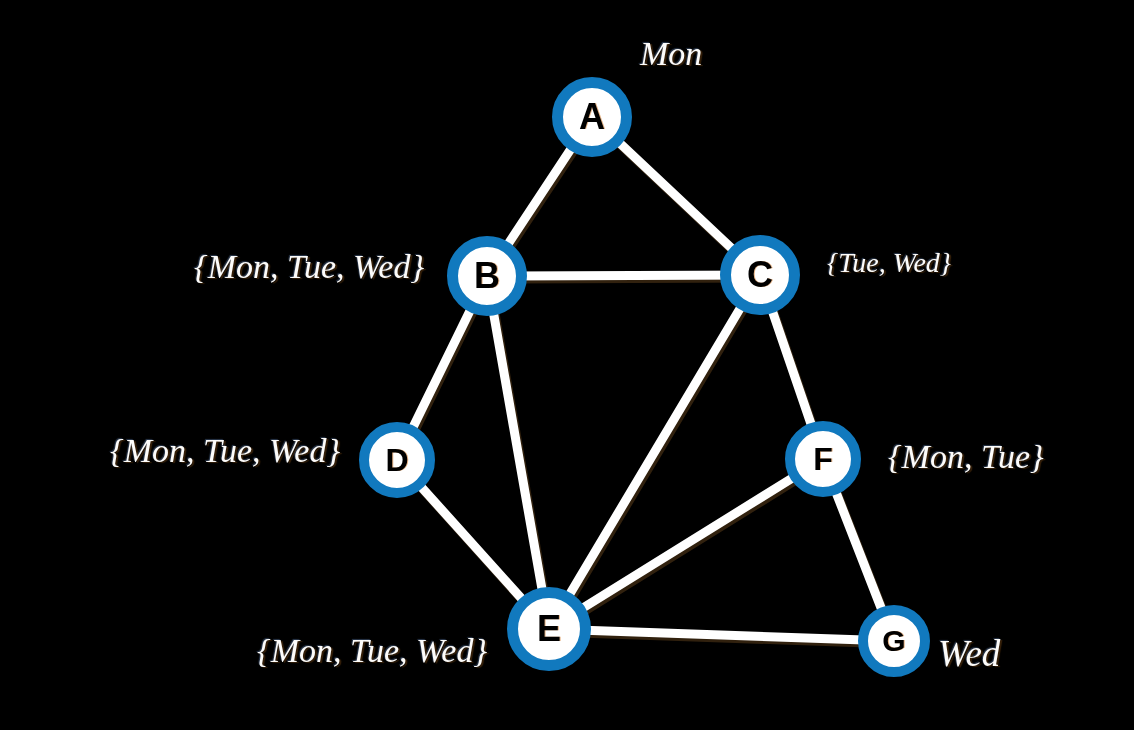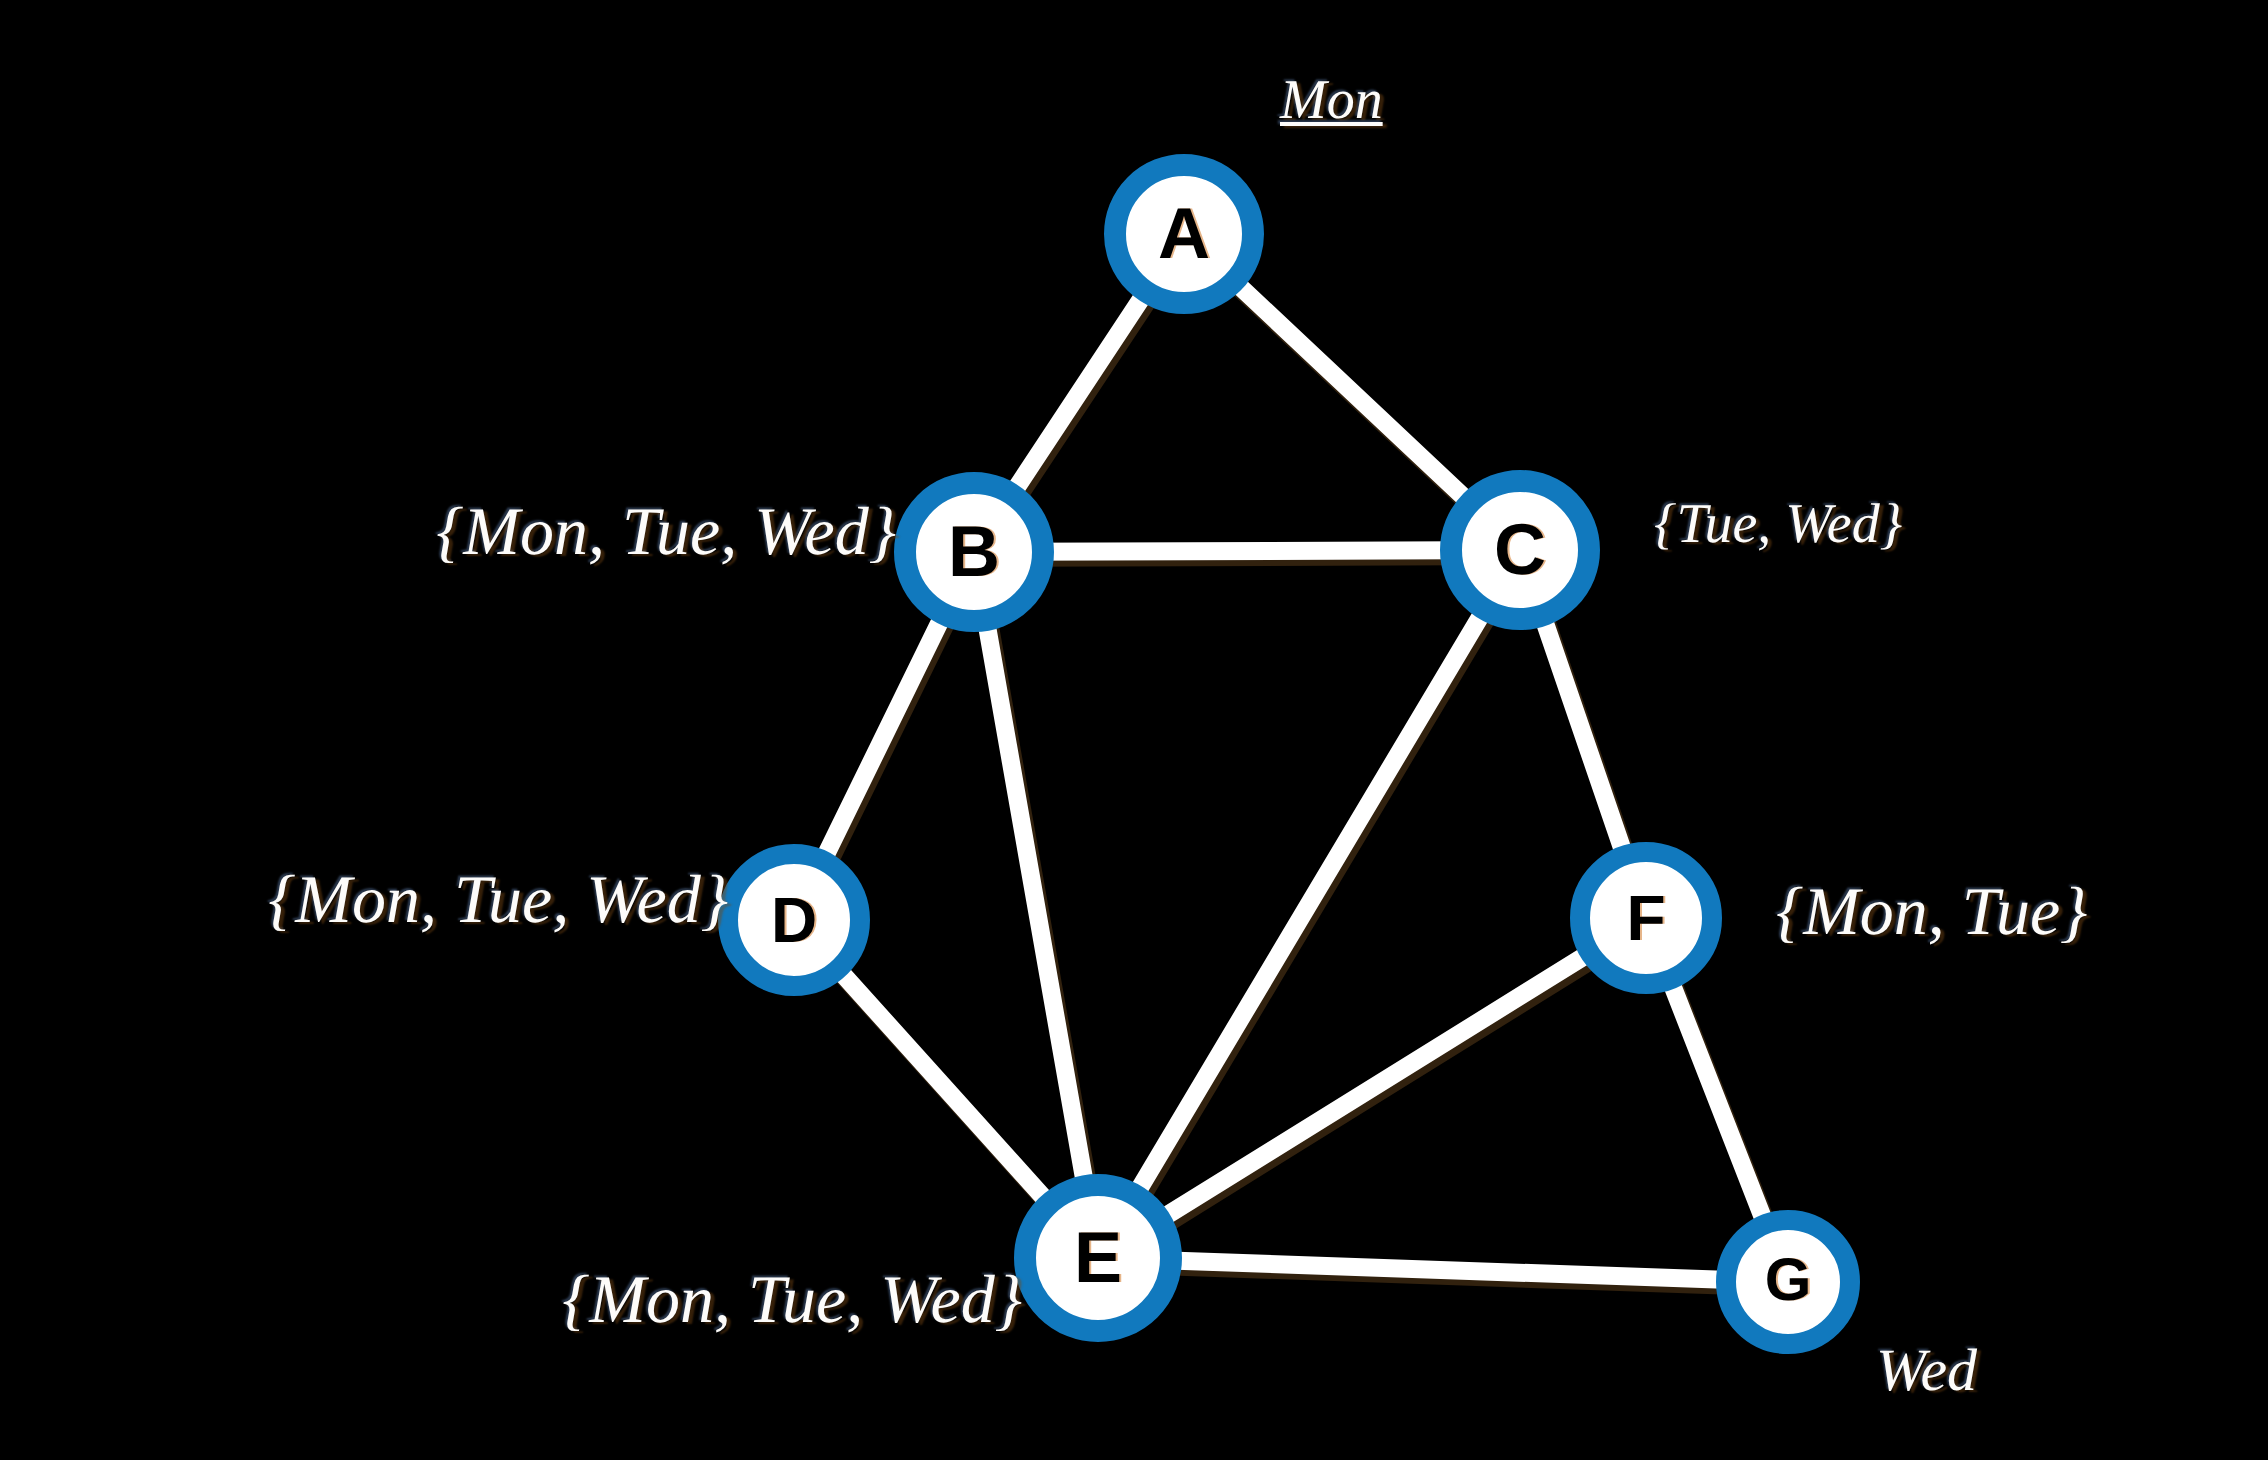--- a/index.html
+++ b/index.html
@@ -52,21 +52,21 @@
     font-style: italic;
     font-family: "Liberation Serif", "DejaVu Serif", serif;
     white-space: nowrap;
     line-height: 1;
     text-shadow: 2px 1px 1px rgba(120,70,20,0.45),
                  -1px -1px 1px rgba(120,160,220,0.35);
     z-index: 6;
     user-select: none;
   }
   .label-right { text-align: left; }
-  .label-left  { text-align: right; padding-left: 24px; }
+  .label-left  { text-align: right; }
 </style>
 </head>
 <body>
 
 <div id="graph-canvas" style="background: rgb(0, 0, 0);">
   <svg id="edge-layer" viewBox="0 0 1134 730" xmlns="http://www.w3.org/2000/svg">
       <g>
         <line x1="594" y1="120" x2="489" y2="279" stroke="rgba(90,60,25,0.55)" stroke-width="9" stroke-linecap="round"></line>
         <line x1="592" y1="117" x2="487" y2="276" stroke="#ffffff" stroke-width="9" stroke-linecap="round"></line>
       </g>
@@ -108,21 +108,21 @@
       </g>
       <g>
         <line x1="825" y1="462" x2="896" y2="644" stroke="rgba(90,60,25,0.55)" stroke-width="9" stroke-linecap="round"></line>
         <line x1="823" y1="459" x2="894" y2="641" stroke="#ffffff" stroke-width="9" stroke-linecap="round"></line>
       </g>
     </svg>
 
 <div class="graph-node" style="left: 552px; top: 77px; width: 80px; height: 80px; border: 11px solid rgb(17, 121, 190); background: rgb(255, 255, 255);">
       <span class="node-letter" style="font-size: 36px;">A</span>
     </div>
-    <div class="node-label label-right" style="font-size: 28px; color: rgb(253, 252, 250); top: 36.92px; left: 640px; text-decoration: underline;">Mon</div>
+    <div class="node-label label-right" style="font-size: 34px; color: rgb(253, 252, 250); top: 36.92px; left: 640px;">Mon</div>
     <div class="graph-node" style="left: 447px; top: 236px; width: 80px; height: 80px; border: 11px solid rgb(17, 121, 190); background: rgb(255, 255, 255);">
       <span class="node-letter" style="font-size: 36px;">B</span>
     </div>
     <div class="node-label label-left" style="font-size: 34px; color: rgb(253, 252, 250); top: 249.92px; left: 0px; width: 424px;">{Mon, Tue, Wed}</div>
     <div class="graph-node" style="left: 720px; top: 235px; width: 80px; height: 80px; border: 11px solid rgb(17, 121, 190); background: rgb(255, 255, 255);">
       <span class="node-letter" style="font-size: 36px;">C</span>
     </div>
     <div class="node-label label-right" style="font-size: 28px; color: rgb(253, 252, 250); top: 248.92px; left: 827px;">{Tue, Wed}</div>
     <div class="graph-node" style="left: 359px; top: 422px; width: 76px; height: 76px; border: 10px solid rgb(17, 121, 190); background: rgb(255, 255, 255);">
       <span class="node-letter" style="font-size: 32px;">D</span>
@@ -132,14 +132,14 @@
       <span class="node-letter" style="font-size: 36px;">E</span>
     </div>
     <div class="node-label label-left" style="font-size: 34px; color: rgb(253, 252, 250); top: 633.92px; left: 0px; width: 487px;">{Mon, Tue, Wed}</div>
     <div class="graph-node" style="left: 785px; top: 421px; width: 76px; height: 76px; border: 10px solid rgb(17, 121, 190); background: rgb(255, 255, 255);">
       <span class="node-letter" style="font-size: 32px;">F</span>
     </div>
     <div class="node-label label-right" style="font-size: 34px; color: rgb(253, 252, 250); top: 439.92px; left: 888px;">{Mon, Tue}</div>
     <div class="graph-node" style="left: 858px; top: 605px; width: 72px; height: 72px; border: 10px solid rgb(17, 121, 190); background: rgb(255, 255, 255);">
       <span class="node-letter" style="font-size: 30px;">G</span>
     </div>
-    <div class="node-label label-right" style="font-size: 30px; color: rgb(253, 252, 250); top: 634.92px; left: 938px; margin-top: 36px;">Wed</div>
+    <div class="node-label label-right" style="font-size: 37px; color: rgb(253, 252, 250); top: 634.92px; left: 938px;">Wed</div>
   </div>
 
 </body></html>

